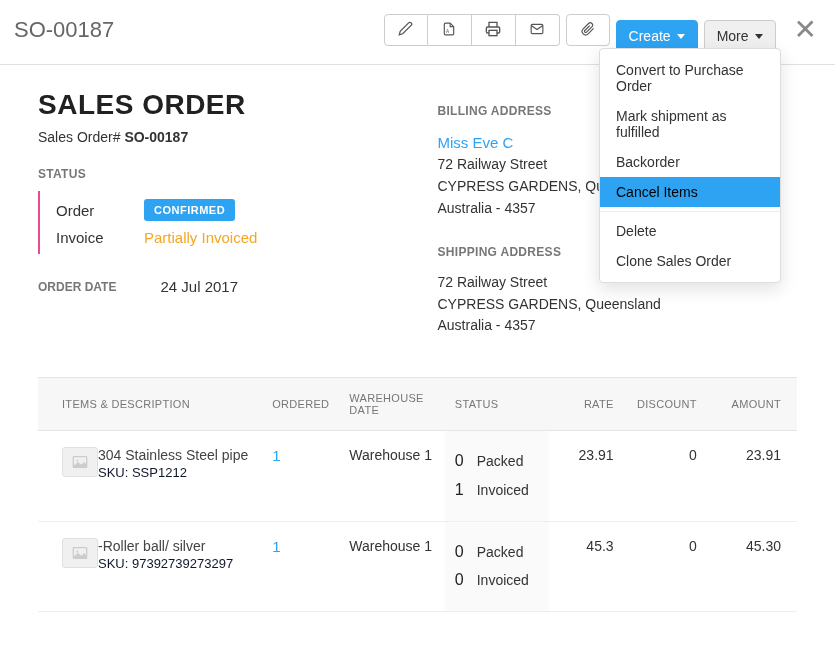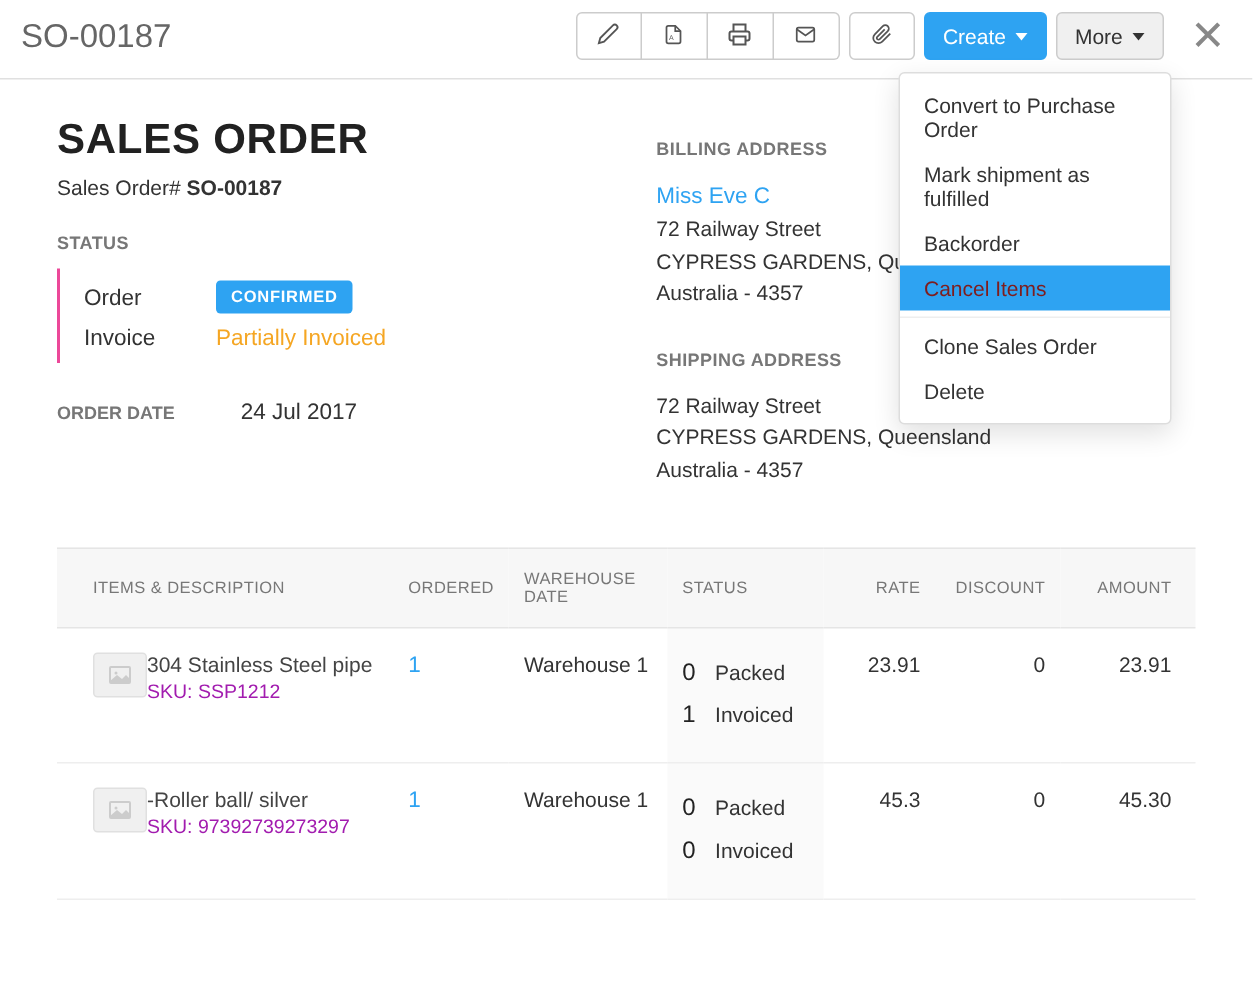--- a/index.html
+++ b/index.html
@@ -56,20 +56,21 @@
       border: 1px solid #ccc;
       background: #f0f0f0;
       color: #333;
       padding: 0 12px;
       border-radius: 4px;
       cursor: pointer;
       display: inline-flex;
       align-items: center;
       gap: 6px;
       font-size: 14px;
+      margin-top: 12px;
     }
     .btn-primary {
       background: #2ea3f2;
       border-color: #2ea3f2;
       color: #fff;
     }
     .caret {
       display: inline-block;
       width: 0;
       height: 0;
@@ -99,21 +100,21 @@
       padding: 6px 0;
     }
     .dropdown-item {
       padding: 7px 16px;
       font-size: 14px;
       color: #333;
       cursor: pointer;
     }
     .dropdown-item.active {
       background: #2ea3f2;
-      color: #7f1d1d;
+      color: #000000;
     }
     .dropdown-divider {
       height: 1px;
       background: #eee;
       margin: 4px 0;
     }
     .content {
       padding: 24px 38px 0 38px;
     }
     .two-col {
@@ -227,21 +228,21 @@
       height: 30px;
       background: #f0f0f0;
       border: 1px solid #e0e0e0;
       border-radius: 3px;
       display: flex;
       align-items: center;
       justify-content: center;
       flex-shrink: 0;
     }
     .item-name { color: #444; }
-    .item-sku { color: #a21caf; font-size: 13px; margin-top: 2px; }
+    .item-sku { color: #0f172a; font-size: 13px; margin-top: 2px; }
     .status-cell {
       background: #fafafa;
       line-height: 1.8;
       color: #666;
     }
     .status-cell .num {
       color: #222;
       font-size: 16px;
       font-weight: 500;
       display: inline-block;
@@ -311,22 +312,22 @@
     <span class="close-btn">
       <span>✕</span>
     </span>
 
     <div class="dropdown">
       <div class="dropdown-item">Convert to Purchase Order</div>
       <div class="dropdown-item">Mark shipment as fulfilled</div>
       <div class="dropdown-item">Backorder</div>
       <div class="dropdown-item active">Cancel Items</div>
       <div class="dropdown-divider"></div>
+      <div class="dropdown-item">Delete</div>
       <div class="dropdown-item">Clone Sales Order</div>
-      <div class="dropdown-item">Delete</div>
     </div>
   </div>
 </div>
 
 <div class="content">
   <div class="two-col">
     <div class="col-left">
       <h1>SALES ORDER</h1>
       <div class="order-num">
         <span>Sales Order#</span>

